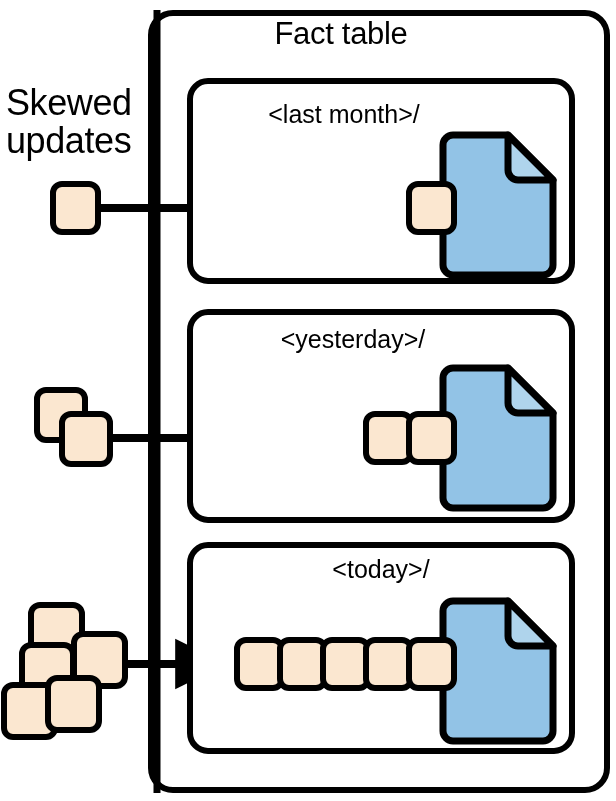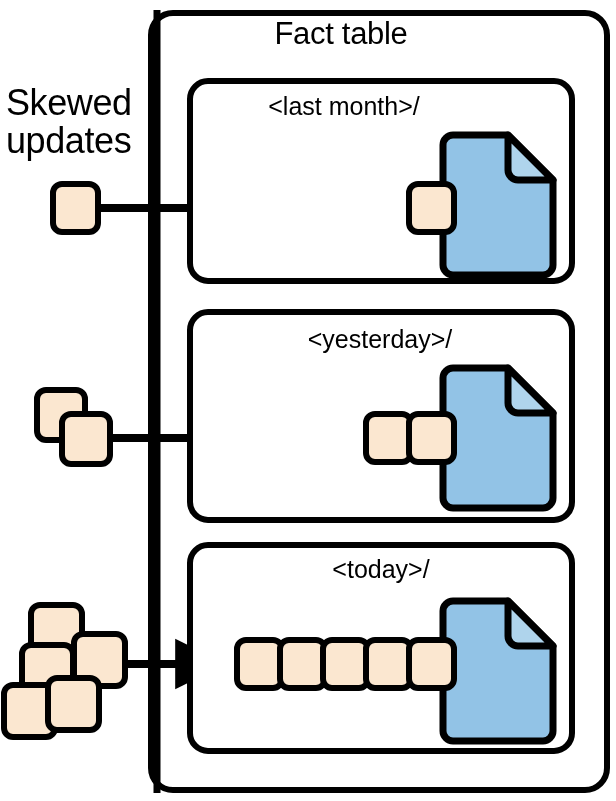--- a/index.html
+++ b/index.html
@@ -47,22 +47,22 @@
     font-weight: 400;
     letter-spacing: -0.3px;
   }
   .panel-title {
     position: absolute;
     text-align: center;
     font-size: 25px;
     color: #000;
     white-space: nowrap;
   }
-  #title-0 { left: 187px; top: 92px;  width: 314px; }
-  #title-1 { left: 187px; top: 325px; width: 332px; padding-left: 27px; }
+  #title-0 { left: 187px; top: 100px;  width: 314px; }
+  #title-1 { left: 187px; top: 325px; width: 332px; }
   #title-2 { left: 187px; top: 555px; width: 388px; }
   #watermark {
     position: absolute;
     left: 352px;
     top: 758px;
     font-size: 16px;
     color: #b4b4b4;
     white-space: nowrap;
     letter-spacing: 0.5px;
     font-family: "DejaVu Sans", sans-serif;

